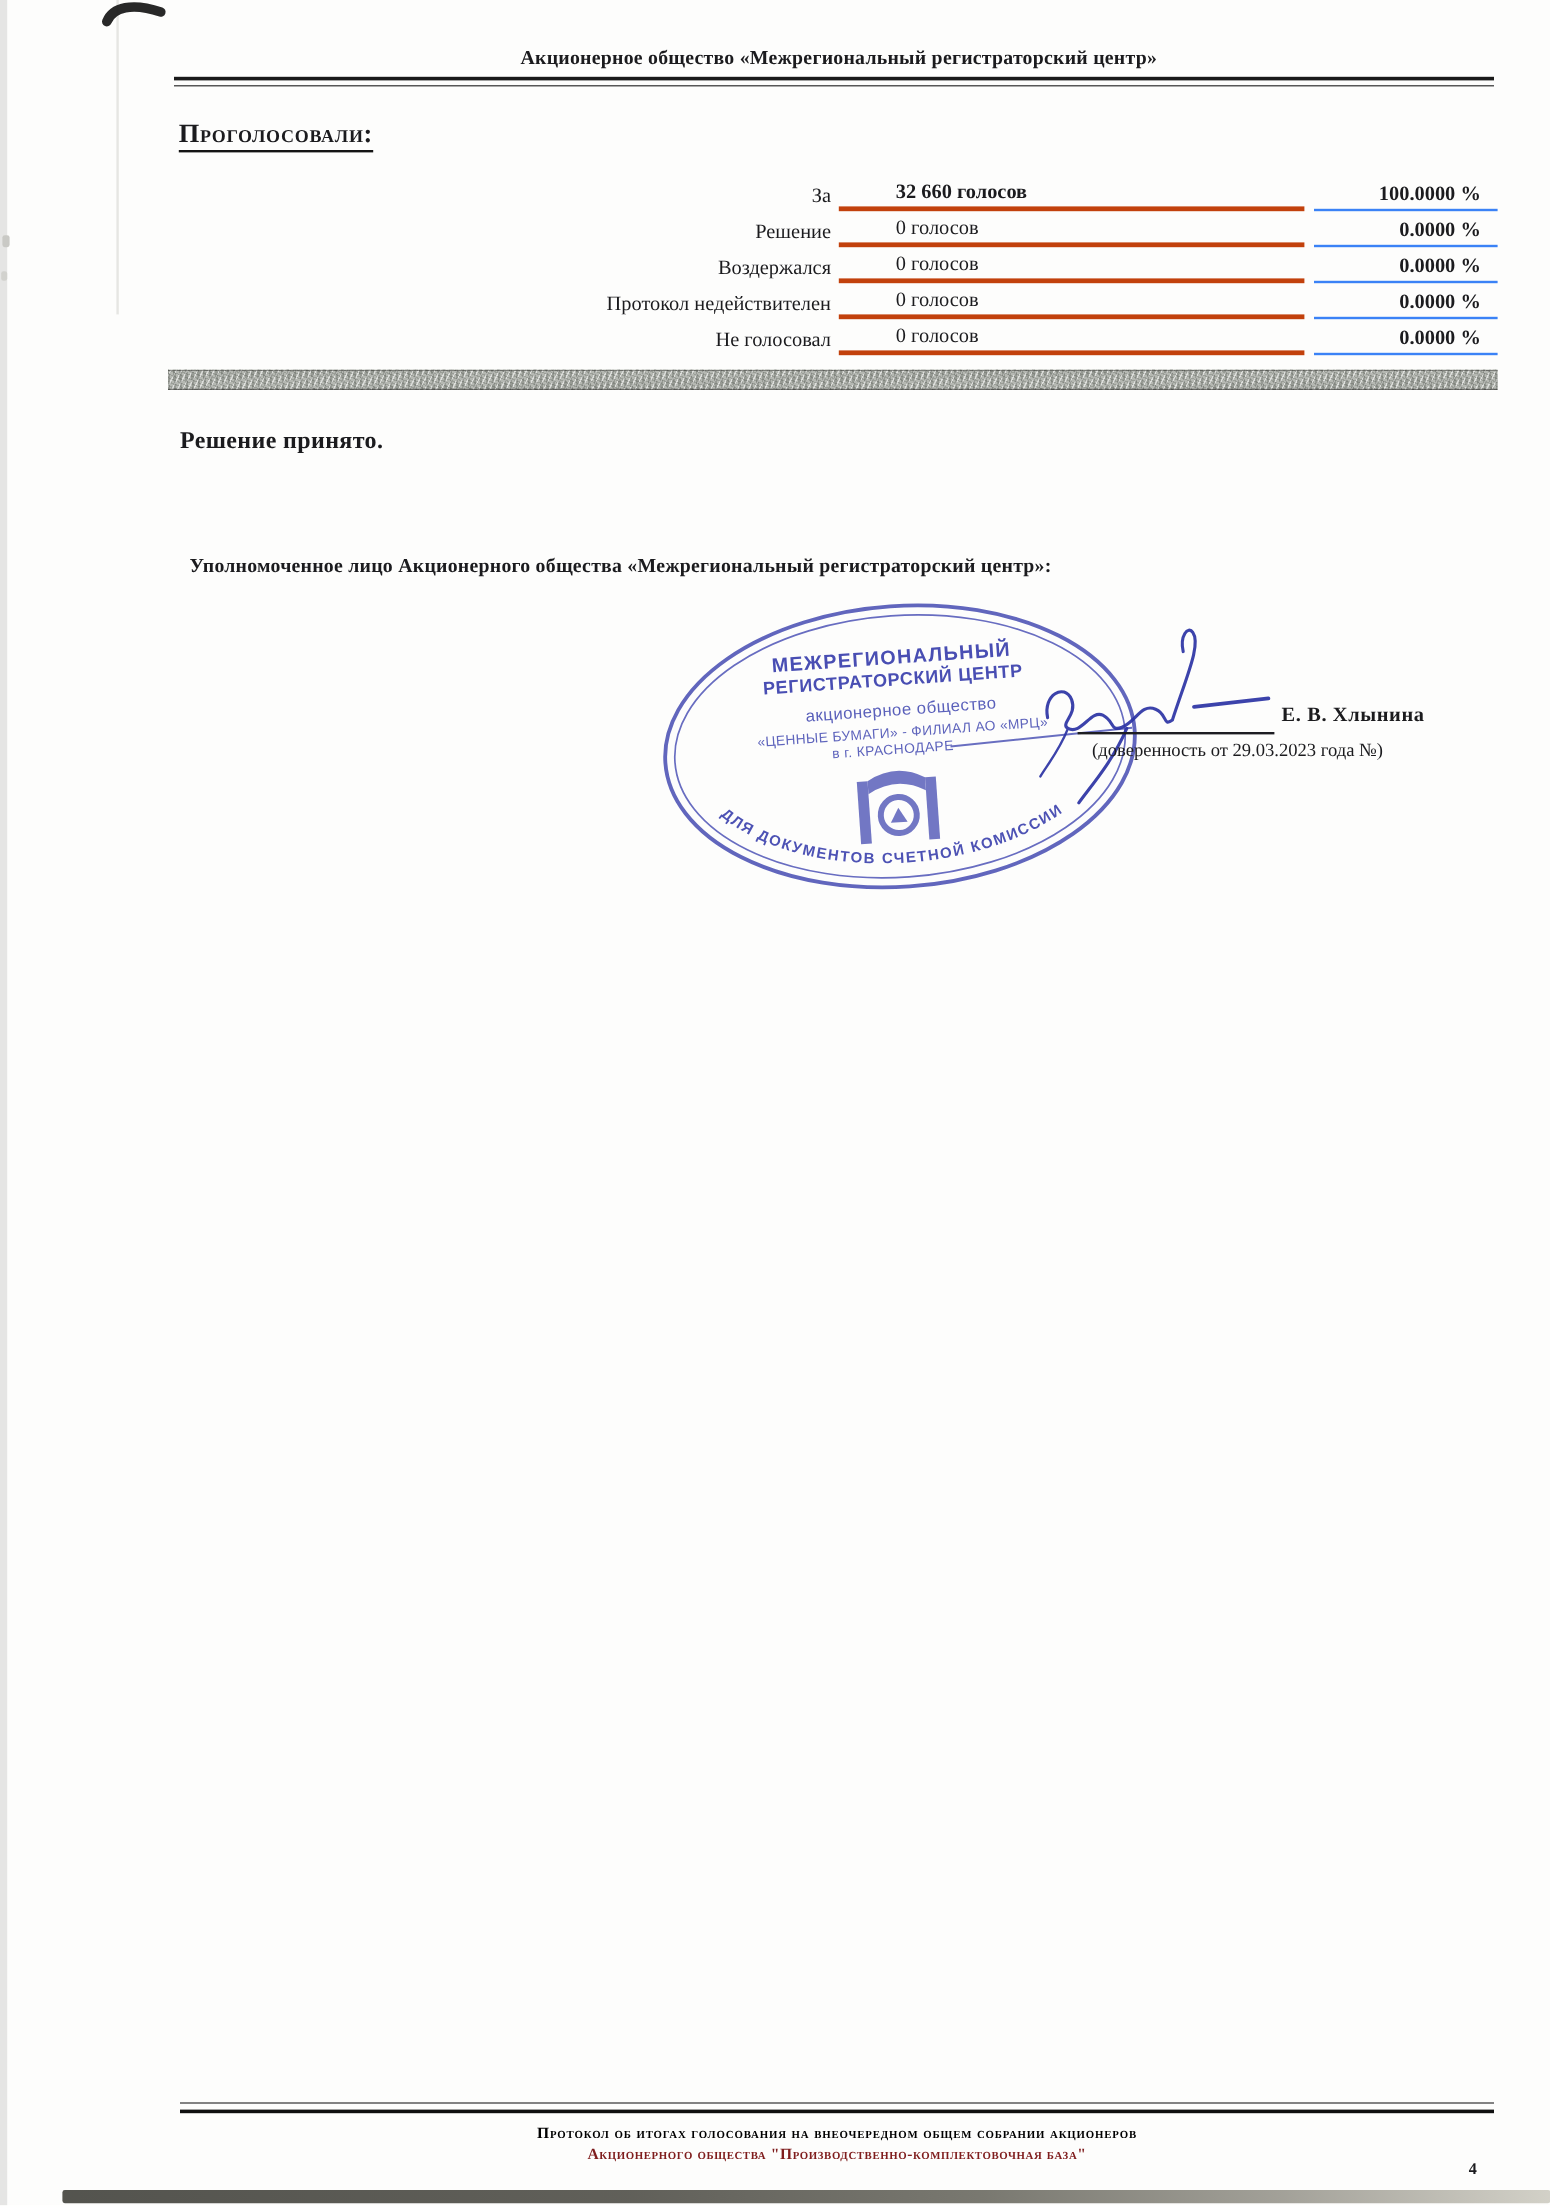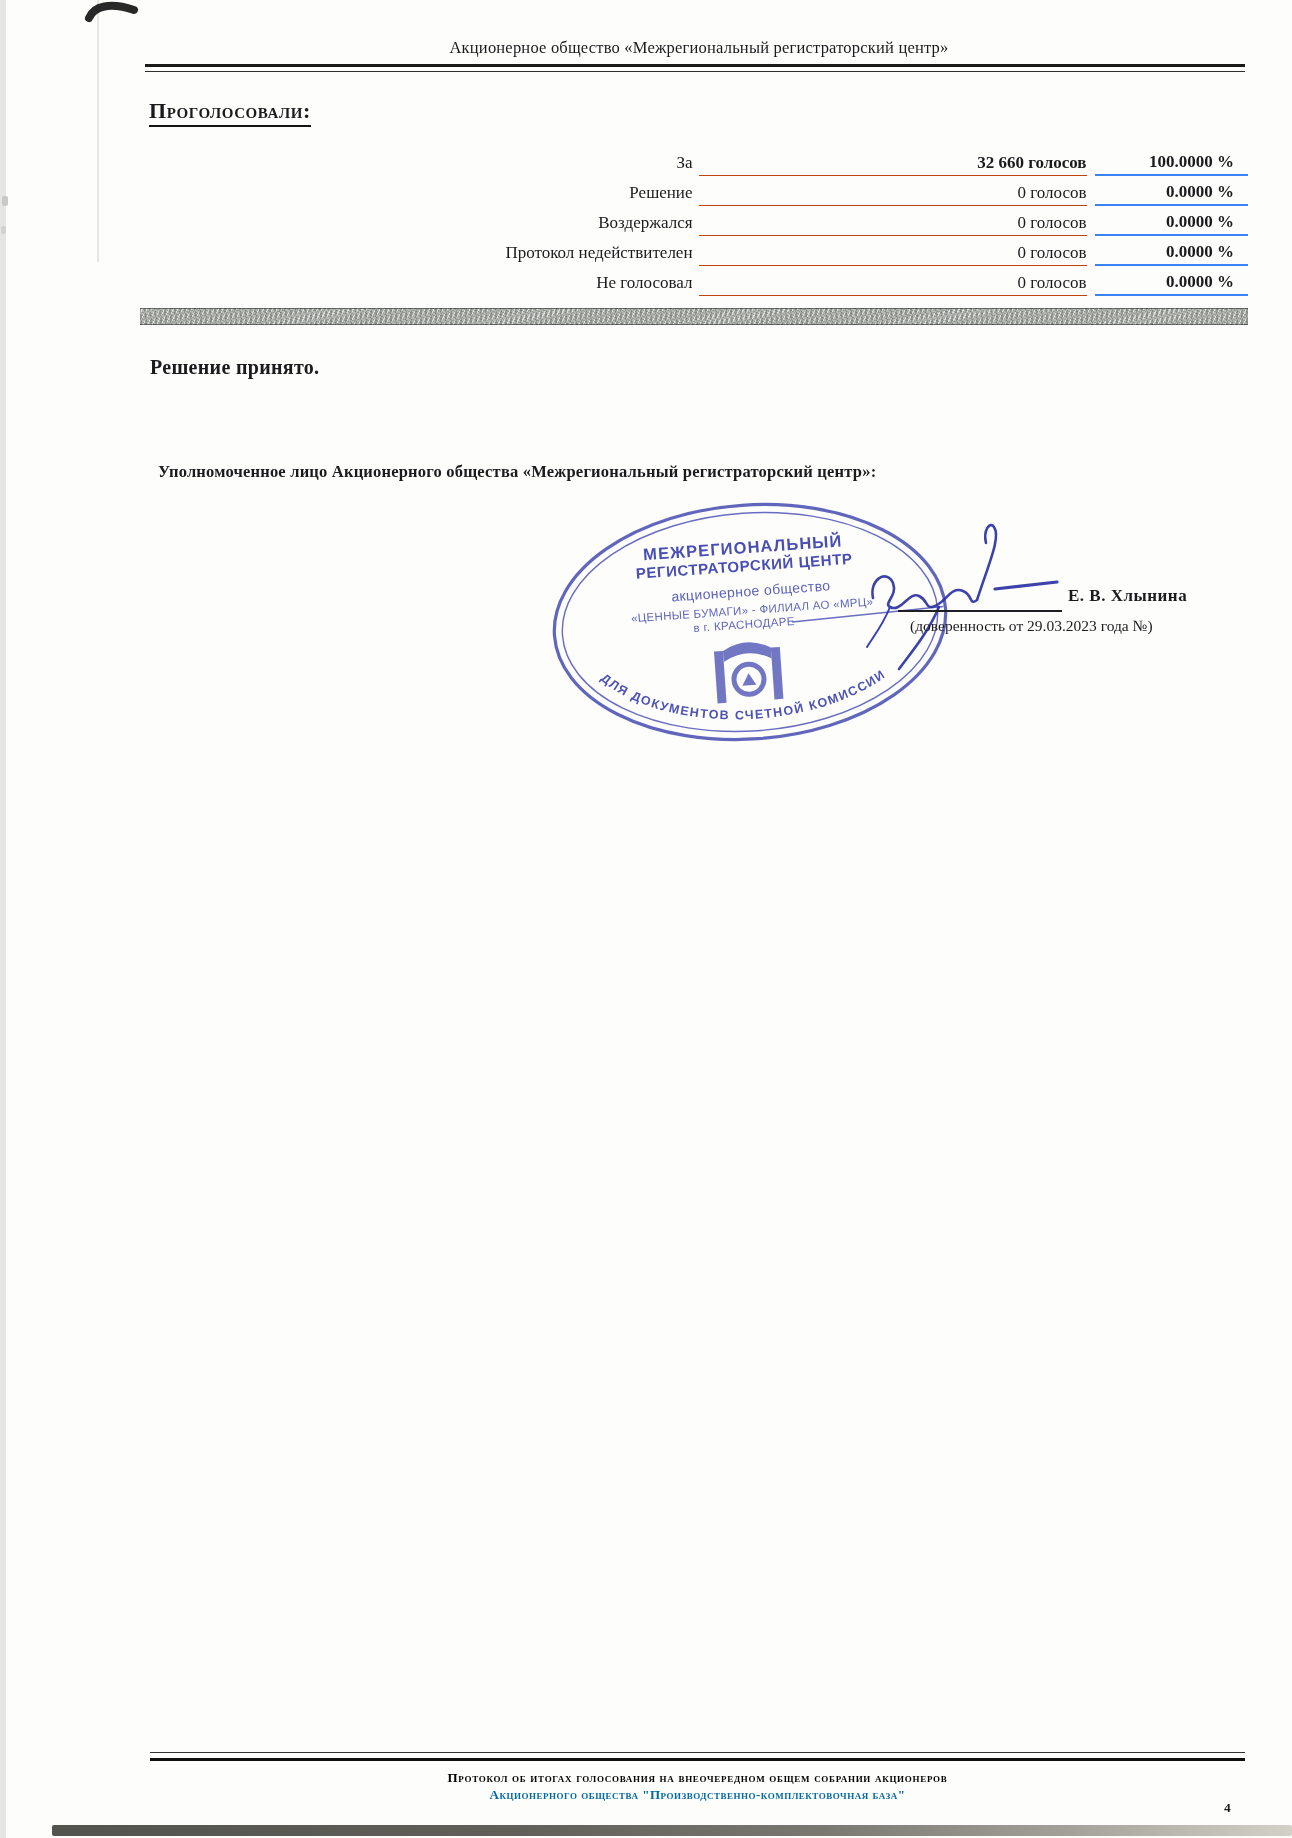--- a/index.html
+++ b/index.html
@@ -8,31 +8,31 @@
   
   .edge-shade{position:absolute;left:0;top:0;width:6px;height:100%;background:rgba(175,175,172,.30);}
   .fold-line{position:absolute;left:97px;top:0;width:2px;height:262px;background:#e6e6e3;}
   .speck1{position:absolute;left:2px;top:196px;width:6px;height:10px;background:#c9c9c5;border-radius:2px;}
   .speck2{position:absolute;left:1px;top:226px;width:5px;height:8px;background:#d2d2ce;border-radius:2px;}
   .corner-mark{position:absolute;left:82px;top:0;}
   .bottom-band{position:absolute;left:52px;top:1825px;right:0;height:11px;border-radius:2px;
       background:linear-gradient(90deg,#45453f 0%,#53524b 38%,#6e6d64 62%,#9b9990 82%,#cfcdc3 100%);opacity:.92;}
   
   .org-line{position:absolute;left:150px;top:38px;width:1098px;text-align:center;
-      font-weight:normal;font-size:16.5px;letter-spacing:.2px;}
+      font-weight:bold;font-size:16.5px;letter-spacing:.2px;}
   .header-rule{position:absolute;left:145px;top:64px;width:1100px;height:4px;
       border-top:3px solid #1a1a1a;border-bottom:1.6px solid #2f2f2f;}
   
   .sec-title{position:absolute;left:149px;top:98px;font-weight:bold;font-size:22px;
       font-variant:small-caps;letter-spacing:.6px;border-bottom:2.6px solid #141414;padding-bottom:1px;}
   
   .vote-table{position:absolute;left:150px;top:146px;width:1098px;}
   .vrow{display:flex;align-items:flex-end;height:30px;}
   .vlabel{width:568px;text-align:right;font-size:17px;padding-bottom:3px;}
-  .vval{width:356px;margin-left:6px;border-bottom:1px solid #c2410c;text-align:right;
+  .vval{width:356px;margin-left:6px;border-bottom:4px solid #c2410c;text-align:left;
         padding-left:48px;box-sizing:content-box;font-size:17px;padding-bottom:2px;}
   .vpct{width:146px;margin-left:8px;border-bottom:2px solid #3b82f6;text-align:right;
         padding-right:14px;font-weight:bold;font-size:17px;padding-bottom:2px;}
   .bold{font-weight:bold;}
   
   .grey-bar{position:absolute;left:140px;top:308px;width:1108px;height:17px;
       background:
         repeating-linear-gradient(87deg, rgba(70,75,68,.28) 0 2px, rgba(0,0,0,0) 2px 5px),
         repeating-linear-gradient(-63deg, rgba(255,255,255,.55) 0 1px, rgba(0,0,0,0) 1px 4px),
         repeating-linear-gradient(23deg, rgba(90,95,88,.30) 0 1px, rgba(0,0,0,0) 1px 3px),
@@ -45,21 +45,21 @@
   .sig-svg{position:absolute;left:843px;top:503px;}
   .sig-line{position:absolute;left:898px;top:610px;width:164px;height:2.4px;background:#1d1d22;}
   .sig-name{position:absolute;left:1068px;top:586px;font-weight:bold;font-size:17px;letter-spacing:.5px;}
   .sig-note{position:absolute;left:910px;top:617px;font-size:15.5px;}
   
   .footer-rule{position:absolute;left:150px;top:1752px;width:1095px;height:5px;
       border-top:1.6px solid #333;border-bottom:3.4px solid #101010;}
   .footer-l1{position:absolute;left:150px;top:1770px;width:1095px;text-align:center;
       font-weight:bold;font-size:13px;font-variant:small-caps;letter-spacing:.7px;color:#000000;}
   .footer-l2{position:absolute;left:150px;top:1787px;width:1095px;text-align:center;
-      font-weight:bold;font-size:13px;font-variant:small-caps;letter-spacing:.5px;color:#0369a1;}
+      font-weight:bold;font-size:13px;font-variant:small-caps;letter-spacing:.5px;color:#7f1d1d;}
   .page-num{position:absolute;left:1224px;top:1800px;font-weight:bold;font-size:13.5px;}
   .stamp-text{font-family:"Liberation Sans", sans-serif;}
 </style>
 </head>
 <body>
 
 <div id="page">
 
   <div class="edge-shade"></div>
   <div class="fold-line"></div>

